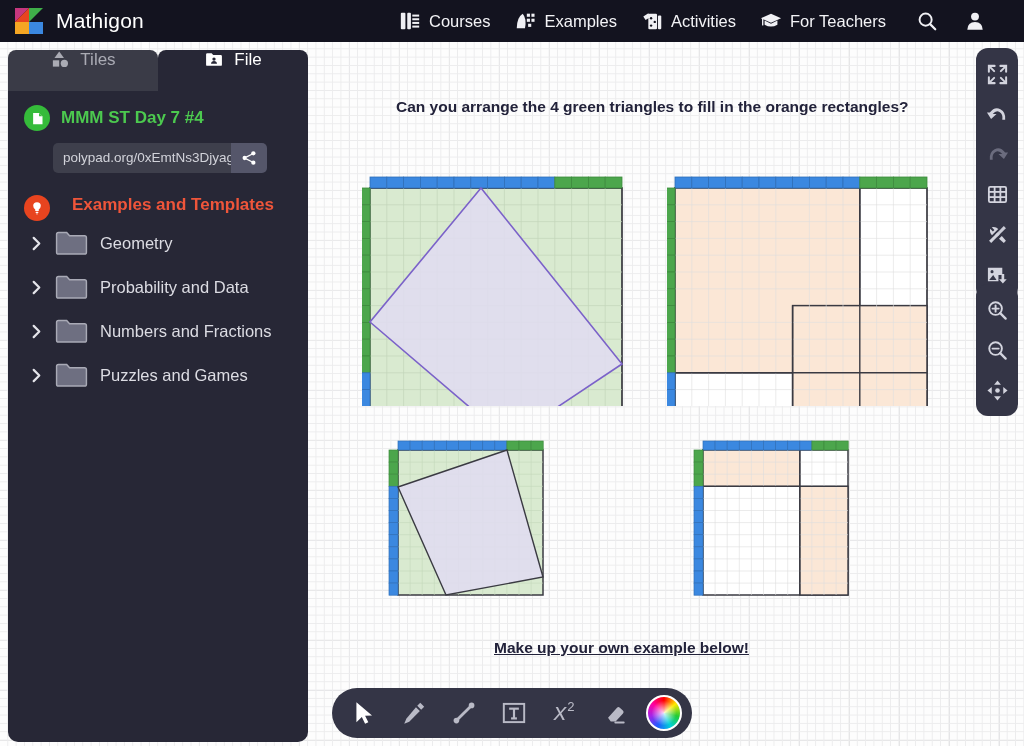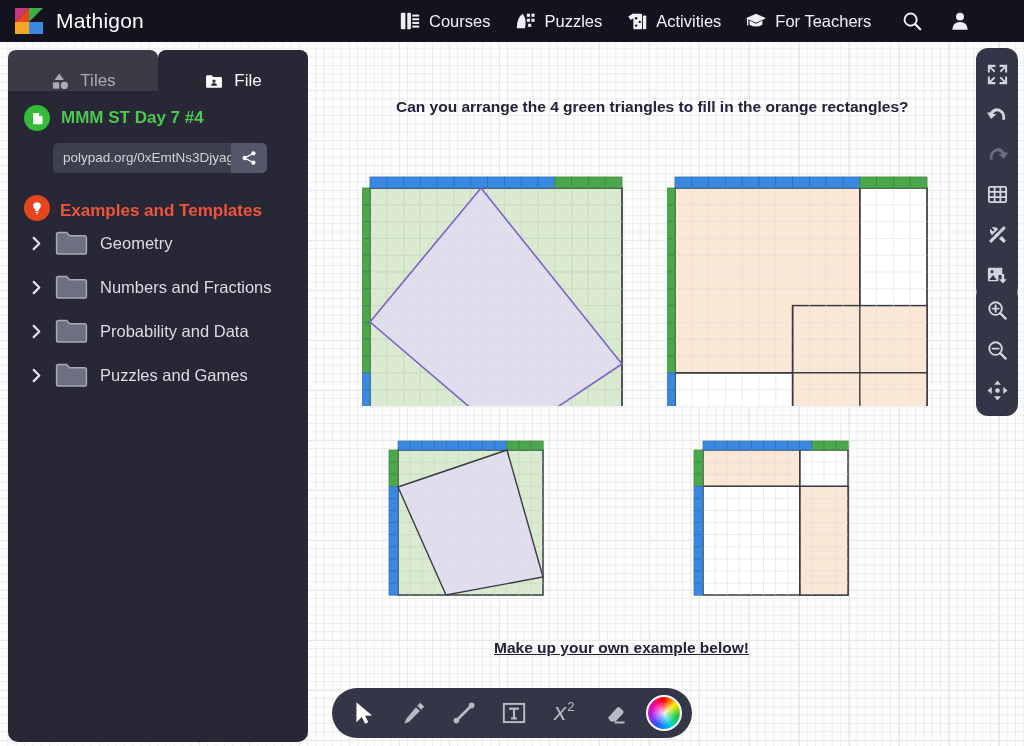--- a/index.html
+++ b/index.html
@@ -46,21 +46,21 @@
     font-size: 15.5px; white-space: nowrap;
   }
 
   
   .sidebar {
     position: absolute; left: 8px; top: 50px; width: 300px; height: 692px;
     z-index: 40;
   }
   .tabs { display: flex; height: 41px; }
   .tab {
-    flex: 1; display: flex; align-items: flex-end; justify-content: center;
+    flex: 1; display: flex; align-items: flex-start; justify-content: center;
     gap: 10px; cursor: pointer; font-size: 17px;
     border-radius: 8px 8px 0 0;
   }
   .tab.inactive { background: #3a3b47; color: #aaabb4; }
   .tab.active { background: #272736; color: #fff; }
   .tabicon { width: 20px; height: 19px; display:block; }
   .panel {
     background: #272736; height: 651px; border-radius: 0 0 10px 10px;
     padding: 14px 0 0 0;
   }
@@ -73,21 +73,21 @@
   .url-row { display: flex; margin: 12px 0 0 45px; }
   .url-box {
     background: #3e3f4c; color: #d2d3da; font-size: 13.5px;
     padding: 6px 10px; border-radius: 5px 0 0 5px; width: 178px;
     line-height: 18px;
   }
   .share-btn {
     width: 36px; background: #55566a; border-radius: 0 5px 5px 0;
     display: flex; align-items: center; justify-content: center; cursor: pointer;
   }
-  .sec-head { display: flex; align-items: flex-end; gap: 10px; padding: 22px 0 0 16px; }
+  .sec-head { display: flex; align-items: flex-start; gap: 22px; padding: 22px 0 0 16px; }
   .bulb {
     width: 26px; height: 26px; border-radius: 50%; background: #e8441f;
     display: flex; align-items: center; justify-content: center; flex: none;
   }
   .sec-title { color: #ef553a; font-size: 17px; font-weight: bold; }
   .folder-row {
     display: flex; align-items: center; gap: 12px; padding: 9px 0 9px 22px;
     cursor: pointer;
   }
   .chev { width: 13px; height: 15px; flex: none; }
@@ -162,21 +162,21 @@
       </div>
       <div class="navitem">
         <svg class="navicon" viewBox="0 0 24 24">
           <path d="M3 20 Q3 8 9.5 4 Q14 9 12 20 Z"></path>
           <rect x="14" y="4" width="3.4" height="3.4"></rect>
           <rect x="19" y="4" width="3.4" height="3.4"></rect>
           <rect x="14" y="9.5" width="3.4" height="3.4"></rect>
           <rect x="19" y="9.5" width="3.4" height="3.4"></rect>
           <rect x="15.4" y="15" width="3.4" height="3.4"></rect>
         </svg>
-        <span class="nlabel">Puzzles</span>
+        <span class="nlabel">Examples</span>
       </div>
       <div class="navitem">
         <svg class="navicon" viewBox="0 0 24 24">
           <path d="M2.5 7 L8 3.5 L10.5 7.5 L5 11 Z"></path>
           <rect x="8" y="4" width="9.5" height="17" rx="1.2"></rect>
           <rect x="18.5" y="6" width="3.6" height="15" rx="1"></rect>
           <circle cx="11" cy="9" r="1.3" fill="#13131f"></circle>
           <circle cx="15" cy="13" r="1.3" fill="#13131f"></circle>
           <circle cx="11" cy="17" r="1.3" fill="#13131f"></circle>
         </svg>
@@ -575,30 +575,30 @@
           </svg>
           <span class="folder-label">Geometry</span>
         </div>
         <div class="folder-row">
           <svg class="chev" viewBox="0 0 12 16">
             <polyline points="3,2 9,8 3,14" fill="none" stroke="#e4e4ea" stroke-width="2.3" stroke-linecap="round" stroke-linejoin="round"></polyline>
           </svg>
           <svg class="folder-ic" viewBox="0 0 34 27">
             <path d="M1.5 4.5 Q1.5 2.5 3.5 2.5 L12 2.5 L15 6 L30.5 6 Q32.5 6 32.5 8 L32.5 23 Q32.5 25 30.5 25 L3.5 25 Q1.5 25 1.5 23 Z" fill="#6e6f81" stroke="#a9aab6" stroke-width="1.5"></path>
           </svg>
-          <span class="folder-label">Numbers and Fractions</span>
+          <span class="folder-label">Probability and Data</span>
         </div>
         <div class="folder-row">
           <svg class="chev" viewBox="0 0 12 16">
             <polyline points="3,2 9,8 3,14" fill="none" stroke="#e4e4ea" stroke-width="2.3" stroke-linecap="round" stroke-linejoin="round"></polyline>
           </svg>
           <svg class="folder-ic" viewBox="0 0 34 27">
             <path d="M1.5 4.5 Q1.5 2.5 3.5 2.5 L12 2.5 L15 6 L30.5 6 Q32.5 6 32.5 8 L32.5 23 Q32.5 25 30.5 25 L3.5 25 Q1.5 25 1.5 23 Z" fill="#6e6f81" stroke="#a9aab6" stroke-width="1.5"></path>
           </svg>
-          <span class="folder-label">Probability and Data</span>
+          <span class="folder-label">Numbers and Fractions</span>
         </div>
         <div class="folder-row">
           <svg class="chev" viewBox="0 0 12 16">
             <polyline points="3,2 9,8 3,14" fill="none" stroke="#e4e4ea" stroke-width="2.3" stroke-linecap="round" stroke-linejoin="round"></polyline>
           </svg>
           <svg class="folder-ic" viewBox="0 0 34 27">
             <path d="M1.5 4.5 Q1.5 2.5 3.5 2.5 L12 2.5 L15 6 L30.5 6 Q32.5 6 32.5 8 L32.5 23 Q32.5 25 30.5 25 L3.5 25 Q1.5 25 1.5 23 Z" fill="#6e6f81" stroke="#a9aab6" stroke-width="1.5"></path>
           </svg>
           <span class="folder-label">Puzzles and Games</span>
         </div>

